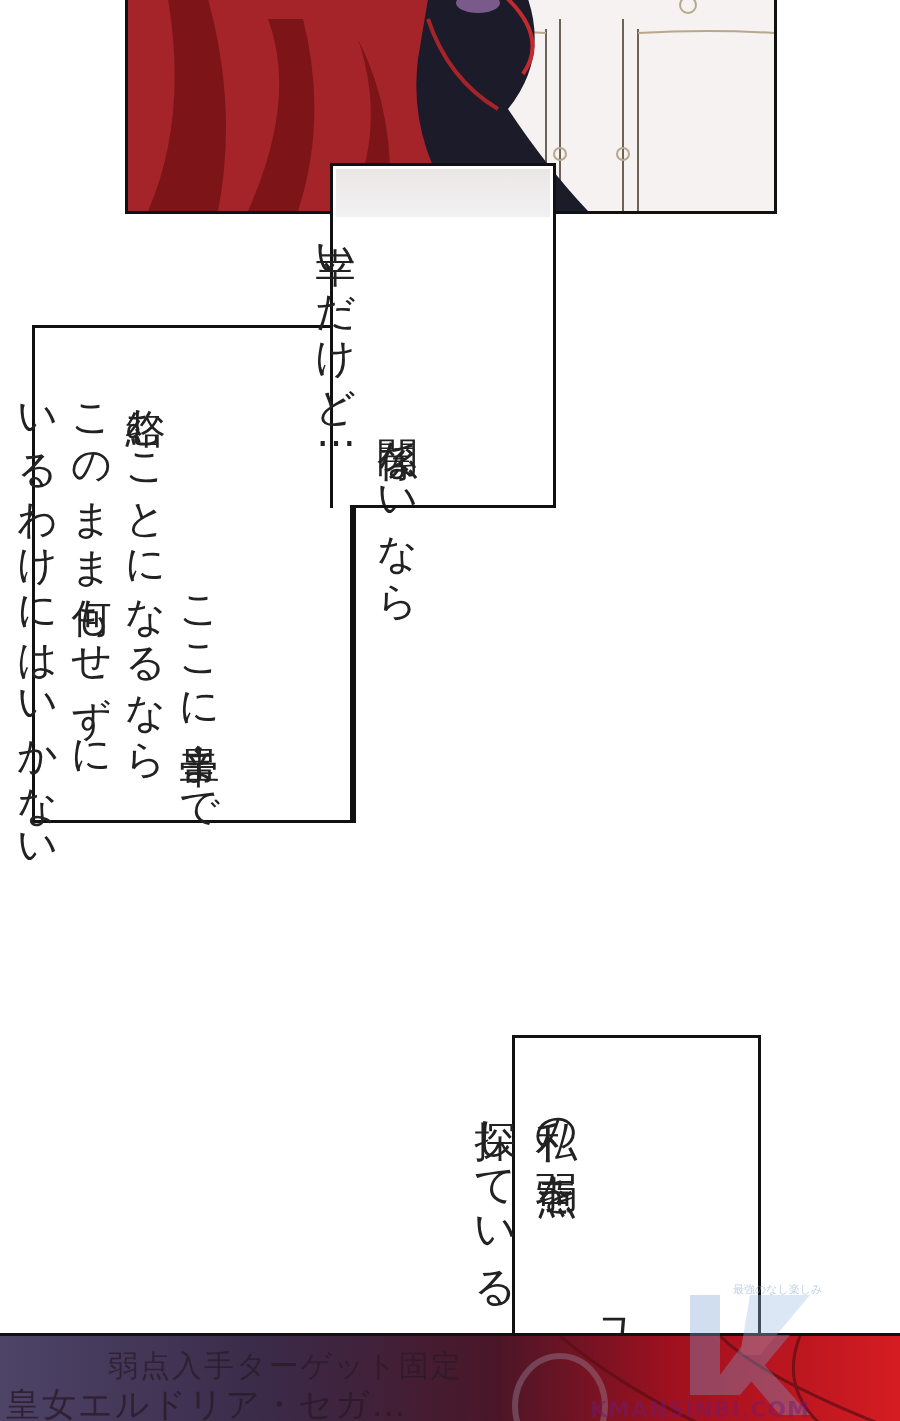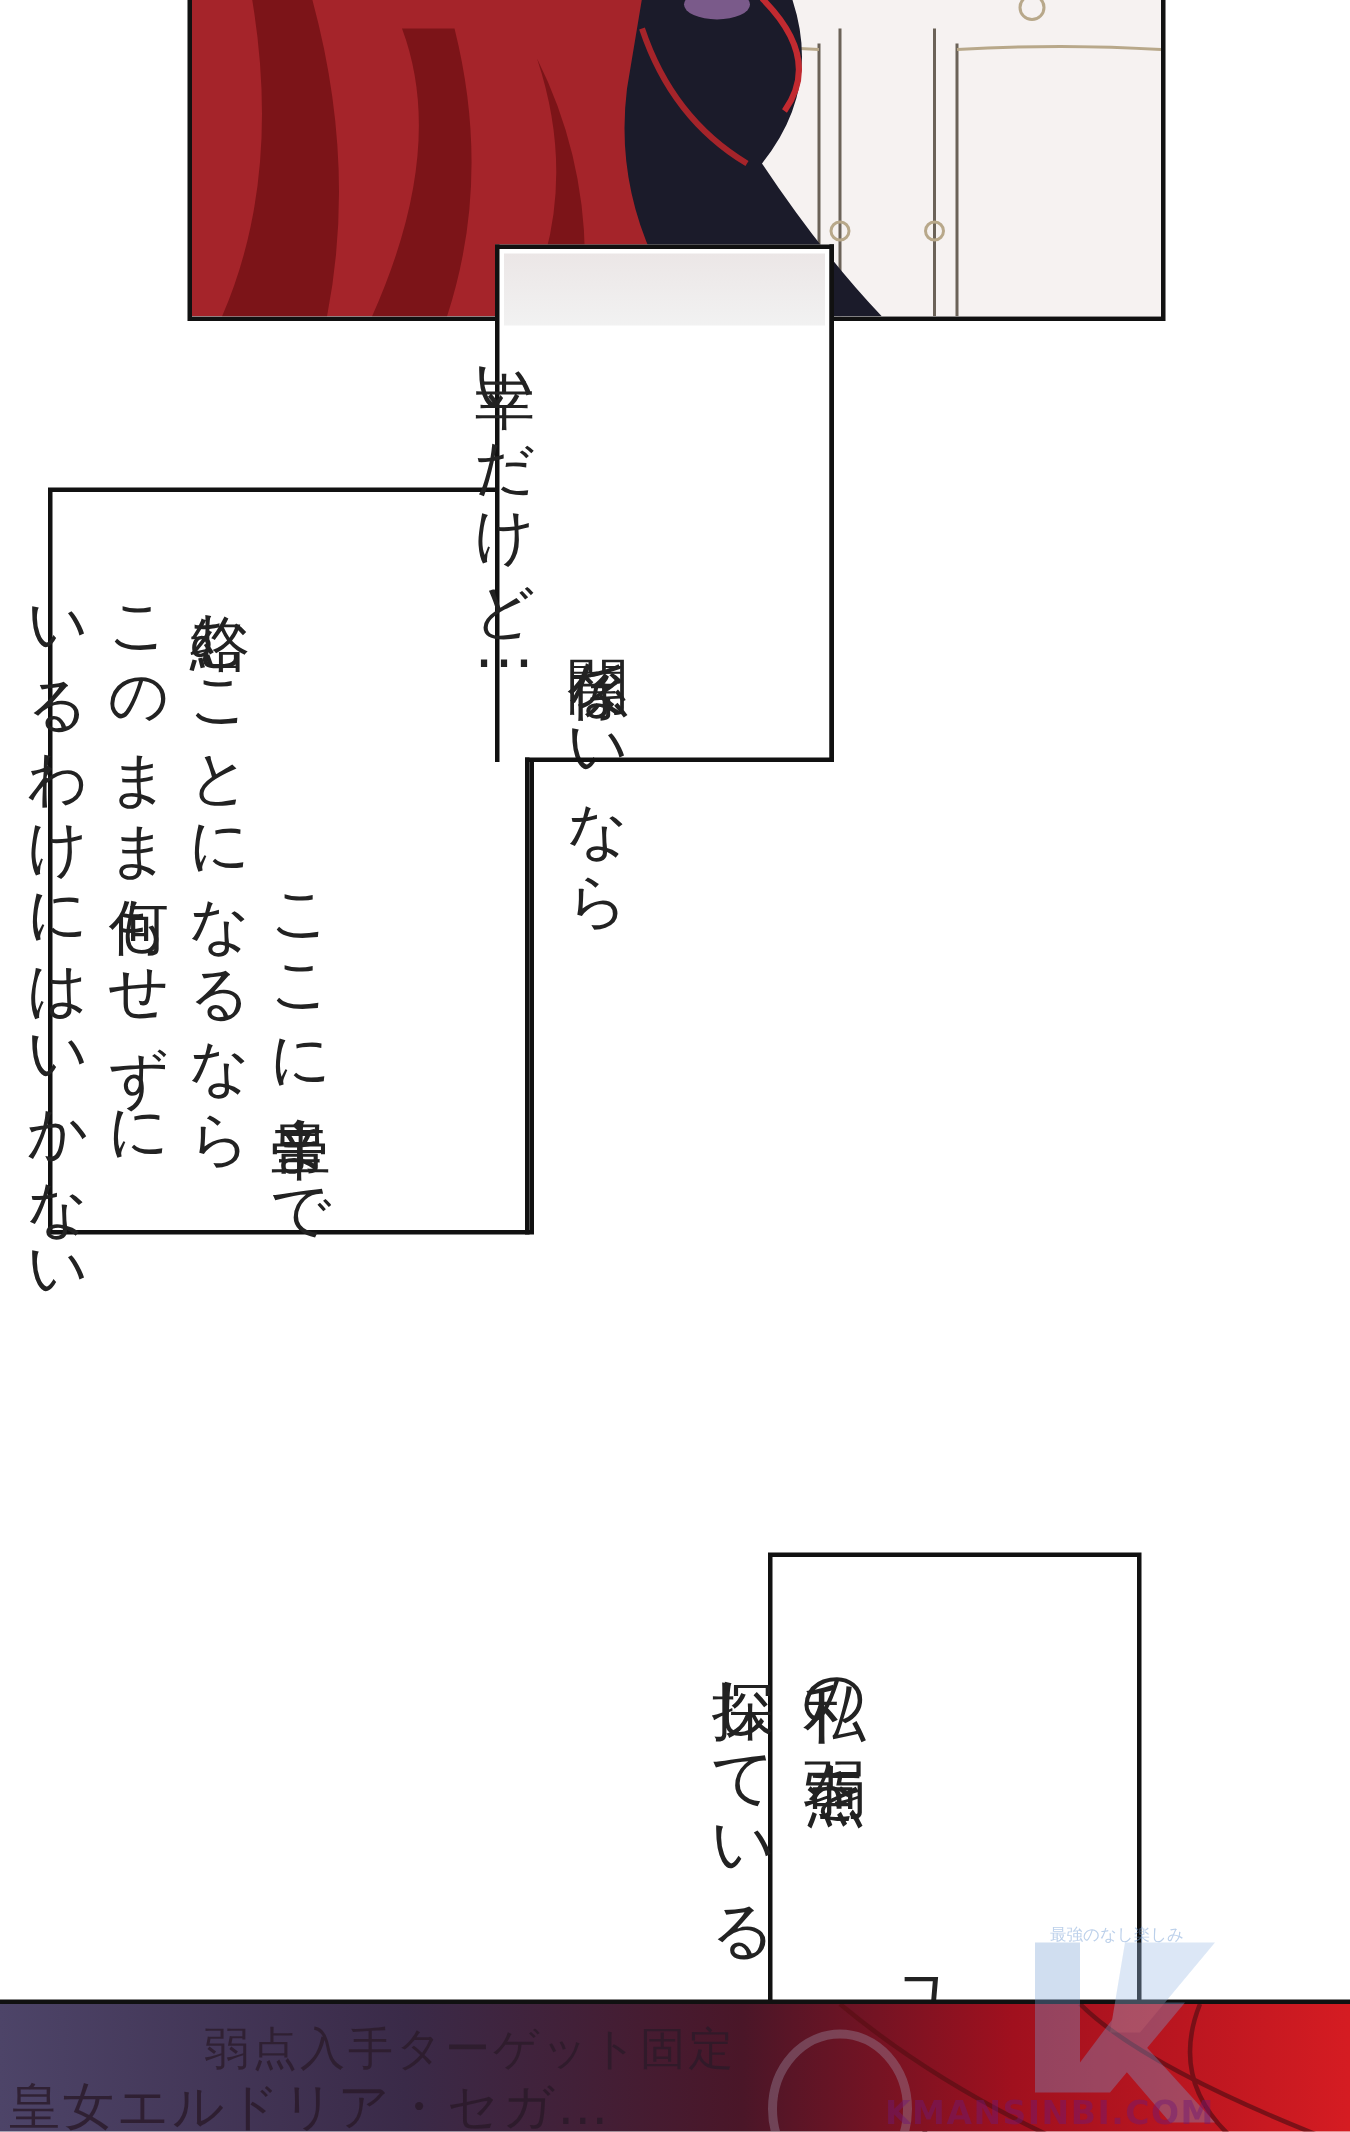--- a/index.html
+++ b/index.html
@@ -19,21 +19,21 @@
 
   .cap2 { left:32px; top:325px; width:324px; height:498px; }
   .cap2 .vt { right:72px; top:50px; font-size:40px; line-height:1.35; }
 
   .cap3 { left:512px; top:1035px; width:249px; height:313px; }
   .cap3 .vt { right:50px; top:50px; font-size:42px; line-height:1.45; }
 
   
   .strip { position:absolute; left:0; top:1333px; width:900px; height:88px; border-top:3px solid #111;
     background:linear-gradient(90deg,#4d4468 0%,#3a2a48 30%,#4a1628 55%,#a0101e 75%,#d51c22 100%); overflow:hidden; }
-  .strip-line1 { position:absolute; left:108px; top:10px; font-size:30px; color:#2a1a28; opacity:.75; letter-spacing:2px; white-space:nowrap;margin-left:28px; }
+  .strip-line1 { position:absolute; left:108px; top:10px; font-size:30px; color:#2a1a28; opacity:.75; letter-spacing:2px; white-space:nowrap; }
   .strip-line2 { position:absolute; left:6px; top:46px; font-size:34px; color:#2a1a28; opacity:.8; letter-spacing:2px; white-space:nowrap; }
 
   
   .wm { position:absolute; left:680px; top:1275px; width:200px; height:146px; opacity:.35; pointer-events:none; }
   .wm-small { position:absolute; left:700px; top:1282px; font-size:11px; color:#7aa2d6; }
   .wm-text { position:absolute; left:590px; top:1397px; font-size:22px; font-weight:bold; color:#701a75; letter-spacing:1px; white-space:nowrap; }
 </style>
 </head>
 <body>
 
@@ -102,14 +102,14 @@
     </g>
     <ellipse cx="560" cy="70" rx="45" ry="50" fill="none" stroke="#9a8aa0" stroke-width="6" opacity=".4"></ellipse>
   </svg>
 </div>
 
 <svg class="wm" viewBox="0 0 200 146">
   <path d="M10 20 L40 20 L40 100 L70 60 L110 60 L60 120 L10 120 Z" fill="#7aa2d6"></path>
   <path d="M70 20 L130 20 L80 80 L60 80 Z" fill="#9dbde6"></path>
   <path d="M80 85 L130 140 L100 140 L70 105 Z" fill="#7aa2d6"></path>
 </svg>
-<div class="wm-small" style="opacity:.5;">最強のなし楽しみ</div>
+<div class="wm-small" style="opacity:.5;margin-left:33px;">最強のなし楽しみ</div>
 <div class="wm-text" style="opacity:.45;">KMANSINBI.COM</div>
 
 </body></html>

